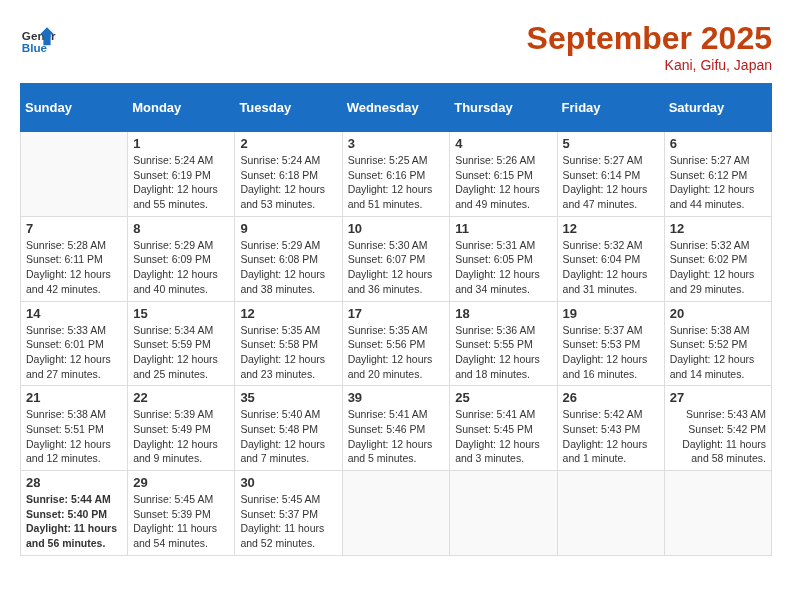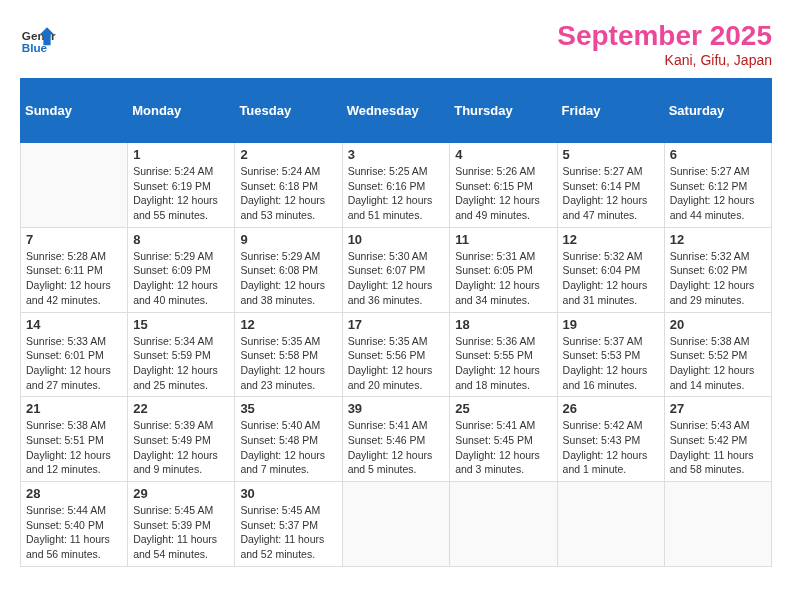--- a/index.html
+++ b/index.html
@@ -22,38 +22,38 @@
       gap: 4px;
     }
     .logo-icon {
       width: 36px;
       height: 36px;
     }
     .title-block {
       text-align: right;
     }
     .calendar-title {
-      font-size: 28px;
+      font-size: 32px;
       font-weight: bold;
-      color: #ec4899;
+      color: #c2410c;
     }
     .calendar-subtitle {
       font-size: 14px;
       color: #b91c1c;
     }
     .calendar {
       width: 100%;
       border-collapse: collapse;
       border: 1px solid #ccc;
     }
     .calendar th {
       background: #1a6fc4;
       color: #fff;
       font-size: 13px;
-      padding: 24px 4px;
+      padding: 16px 4px;
       text-align: left;
       border: 1px solid #1a6fc4;
     }
     .calendar td {
       vertical-align: top;
       padding: 4px 5px;
       border: 1px solid #ddd;
       font-size: 10.5px;
       color: #333;
       width: 108px;
@@ -292,30 +292,30 @@
         </td>
         <td>
           <span class="day-num">26</span>
           <div class="day-info" style="white-space: pre-line;">Sunrise: 5:42 AM
 Sunset: 5:43 PM
 Daylight: 12 hours
 and 1 minute.</div>
         </td>
         <td>
           <span class="day-num">27</span>
-          <div class="day-info" style="white-space: pre-line;">Sunrise: 5:43 AM
+          <div class="day-info" style="white-space: pre-line; text-align: right;">Sunrise: 5:43 AM
 Sunset: 5:42 PM
 Daylight: 11 hours
 and 58 minutes.</div>
         </td>
       </tr>
       <tr class="week-row">
         <td>
           <span class="day-num">28</span>
-          <div class="day-info" style="white-space: pre-line;">Sunrise: 5:44 AM
+          <div class="day-info" style="white-space: pre-line; font-weight: bold;">Sunrise: 5:44 AM
 Sunset: 5:40 PM
 Daylight: 11 hours
 and 56 minutes.</div>
         </td>
         <td>
           <span class="day-num">29</span>
           <div class="day-info" style="white-space: pre-line;">Sunrise: 5:45 AM
 Sunset: 5:39 PM
 Daylight: 11 hours
 and 54 minutes.</div>

